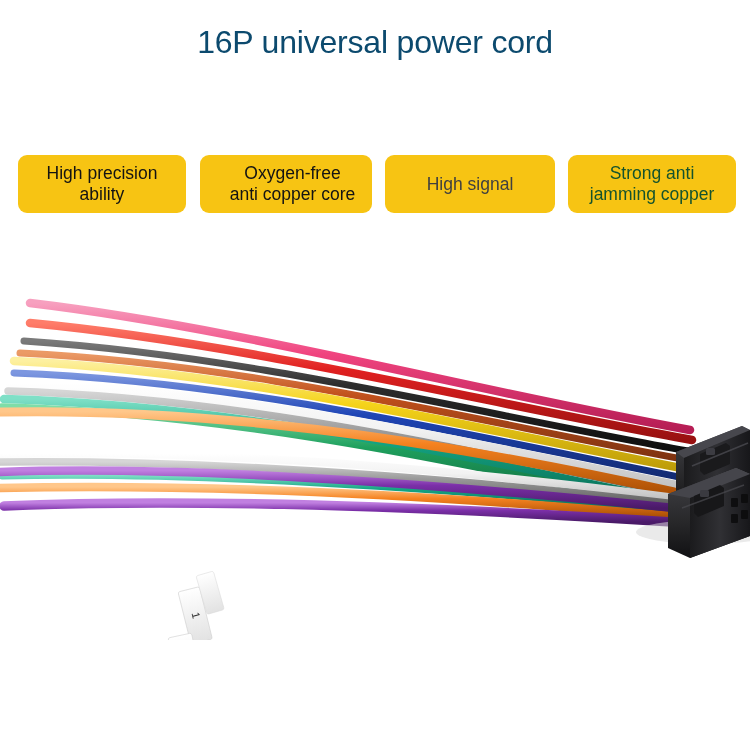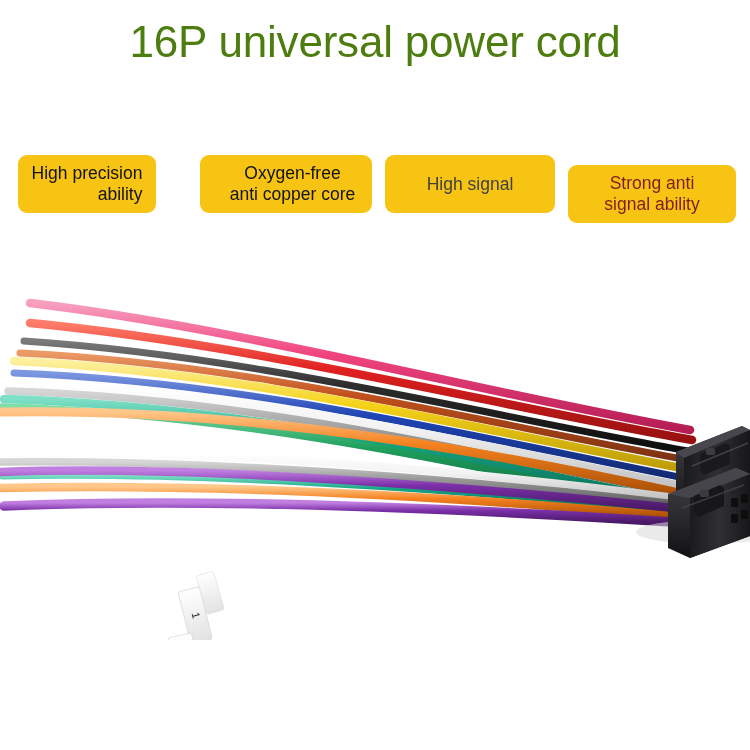--- a/index.html
+++ b/index.html
@@ -21,24 +21,24 @@
     background: #ffffff;
   }
 
   
   .title {
     position: absolute;
     top: 18px;
     left: 0;
     width: 750px;
     text-align: center;
-    font-size: 44px;
+    font-size: 32px;
     line-height: 48px;
     font-weight: 400;
-    color: #4d7c0f;
+    color: #0c4a6e;
     letter-spacing: -0.2px;
     white-space: nowrap;
   }
 
   
   .badge-row {
     position: absolute;
     top: 155px;
     left: 0;
     width: 750px;
@@ -54,21 +54,21 @@
     align-items: center;
     justify-content: center;
     text-align: center;
     color: #131313;
     font-size: 17.5px;
     line-height: 21px;
     padding: 0 6px;
     box-sizing: border-box;
   }
   .badge span { display: block; }
-  .badge-0 { left: 18px;  width: 138px; text-align: right; }
+  .badge-0 { left: 18px;  width: 168px; }
   .badge-1 { left: 200px; width: 172px; padding-left: 19px; }
   .badge-2 { left: 385px; width: 170px; }
   .badge-3 { left: 568px; width: 168px; }
 
   
   .photo {
     position: absolute;
     left: 0;
     top: 240px;
     width: 750px;
@@ -94,24 +94,24 @@
       <div>
         <span>Oxygen-free</span>
         <span>anti copper core</span>
       </div>
     </div>
     <div class="badge badge-2" style="background: rgb(247, 196, 19); color: #404040;">
       <div>
         <span>High signal</span>
       </div>
     </div>
-    <div class="badge badge-3" style="background: rgb(247, 196, 19); color: #7f1d1d; margin-top: 10px;">
+    <div class="badge badge-3" style="background: rgb(247, 196, 19); color: #14532d;">
       <div>
         <span>Strong anti</span>
-        <span>signal ability</span>
+        <span>jamming copper</span>
       </div>
     </div>
   </div>
 
   <div class="photo">
     <svg width="750" height="400" viewBox="0 0 750 400" xmlns="http://www.w3.org/2000/svg">
       <defs>
         <linearGradient id="gPink" x1="0" y1="0" x2="0" y2="1">
           <stop offset="0%" stop-color="#f7a0bf"></stop>
             <stop offset="40%" stop-color="#f0447f"></stop>

